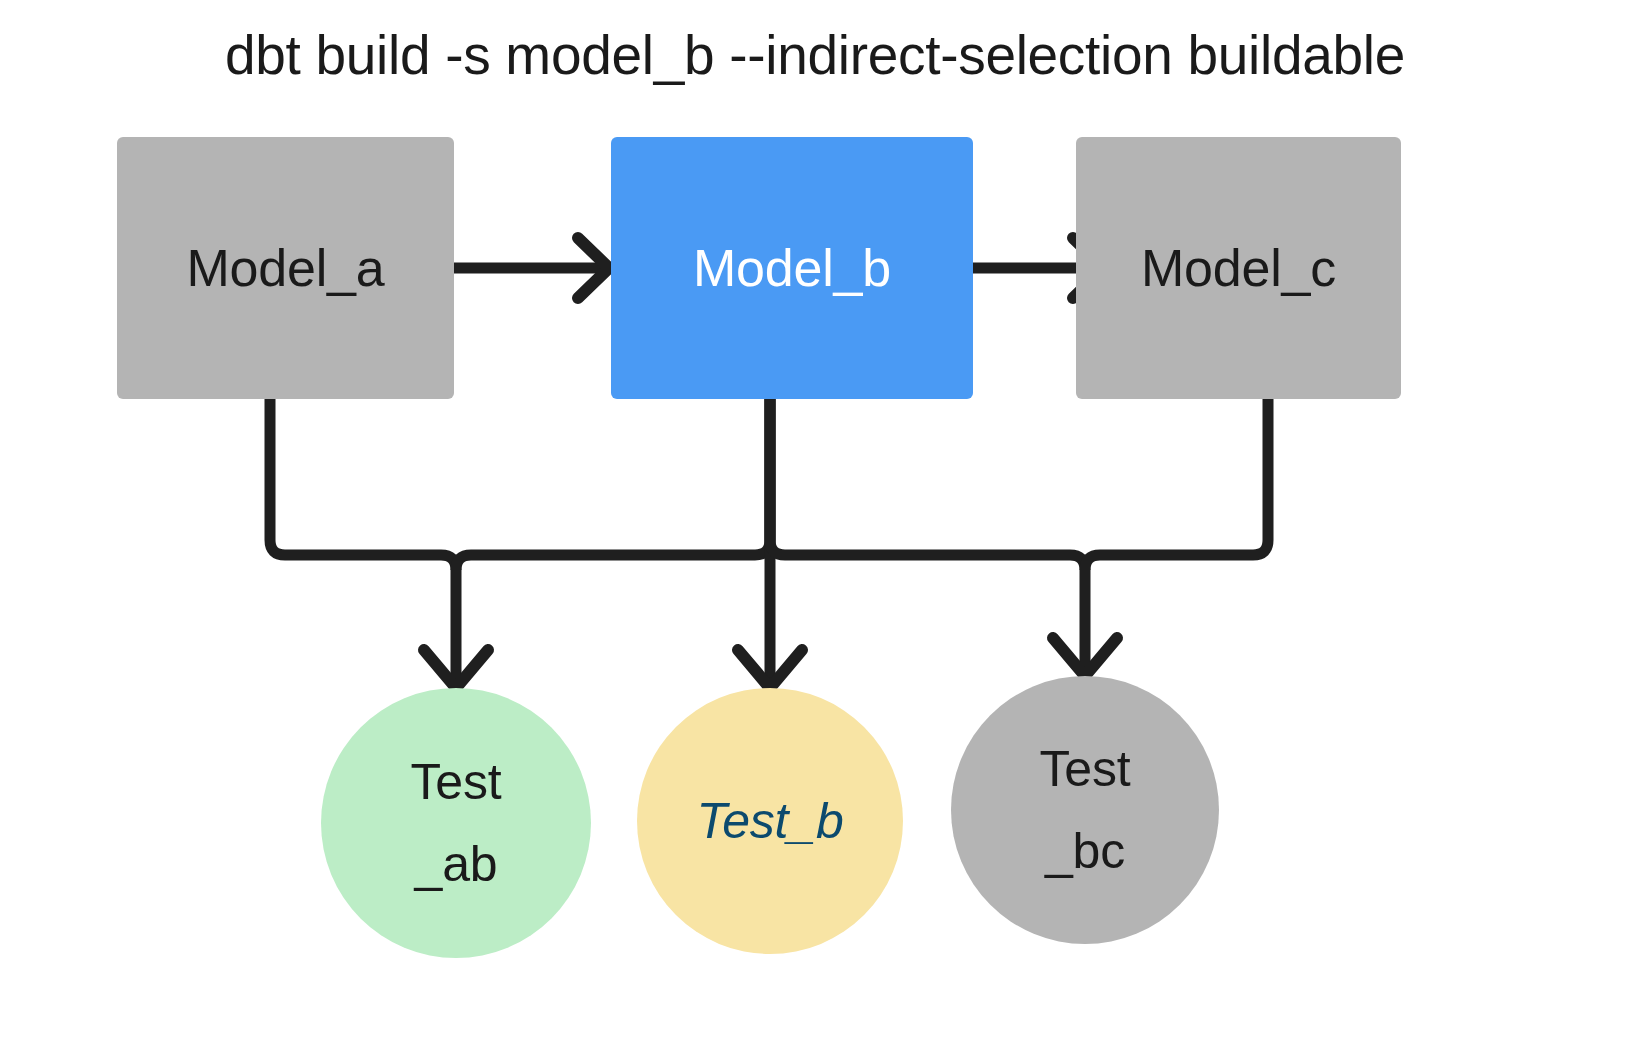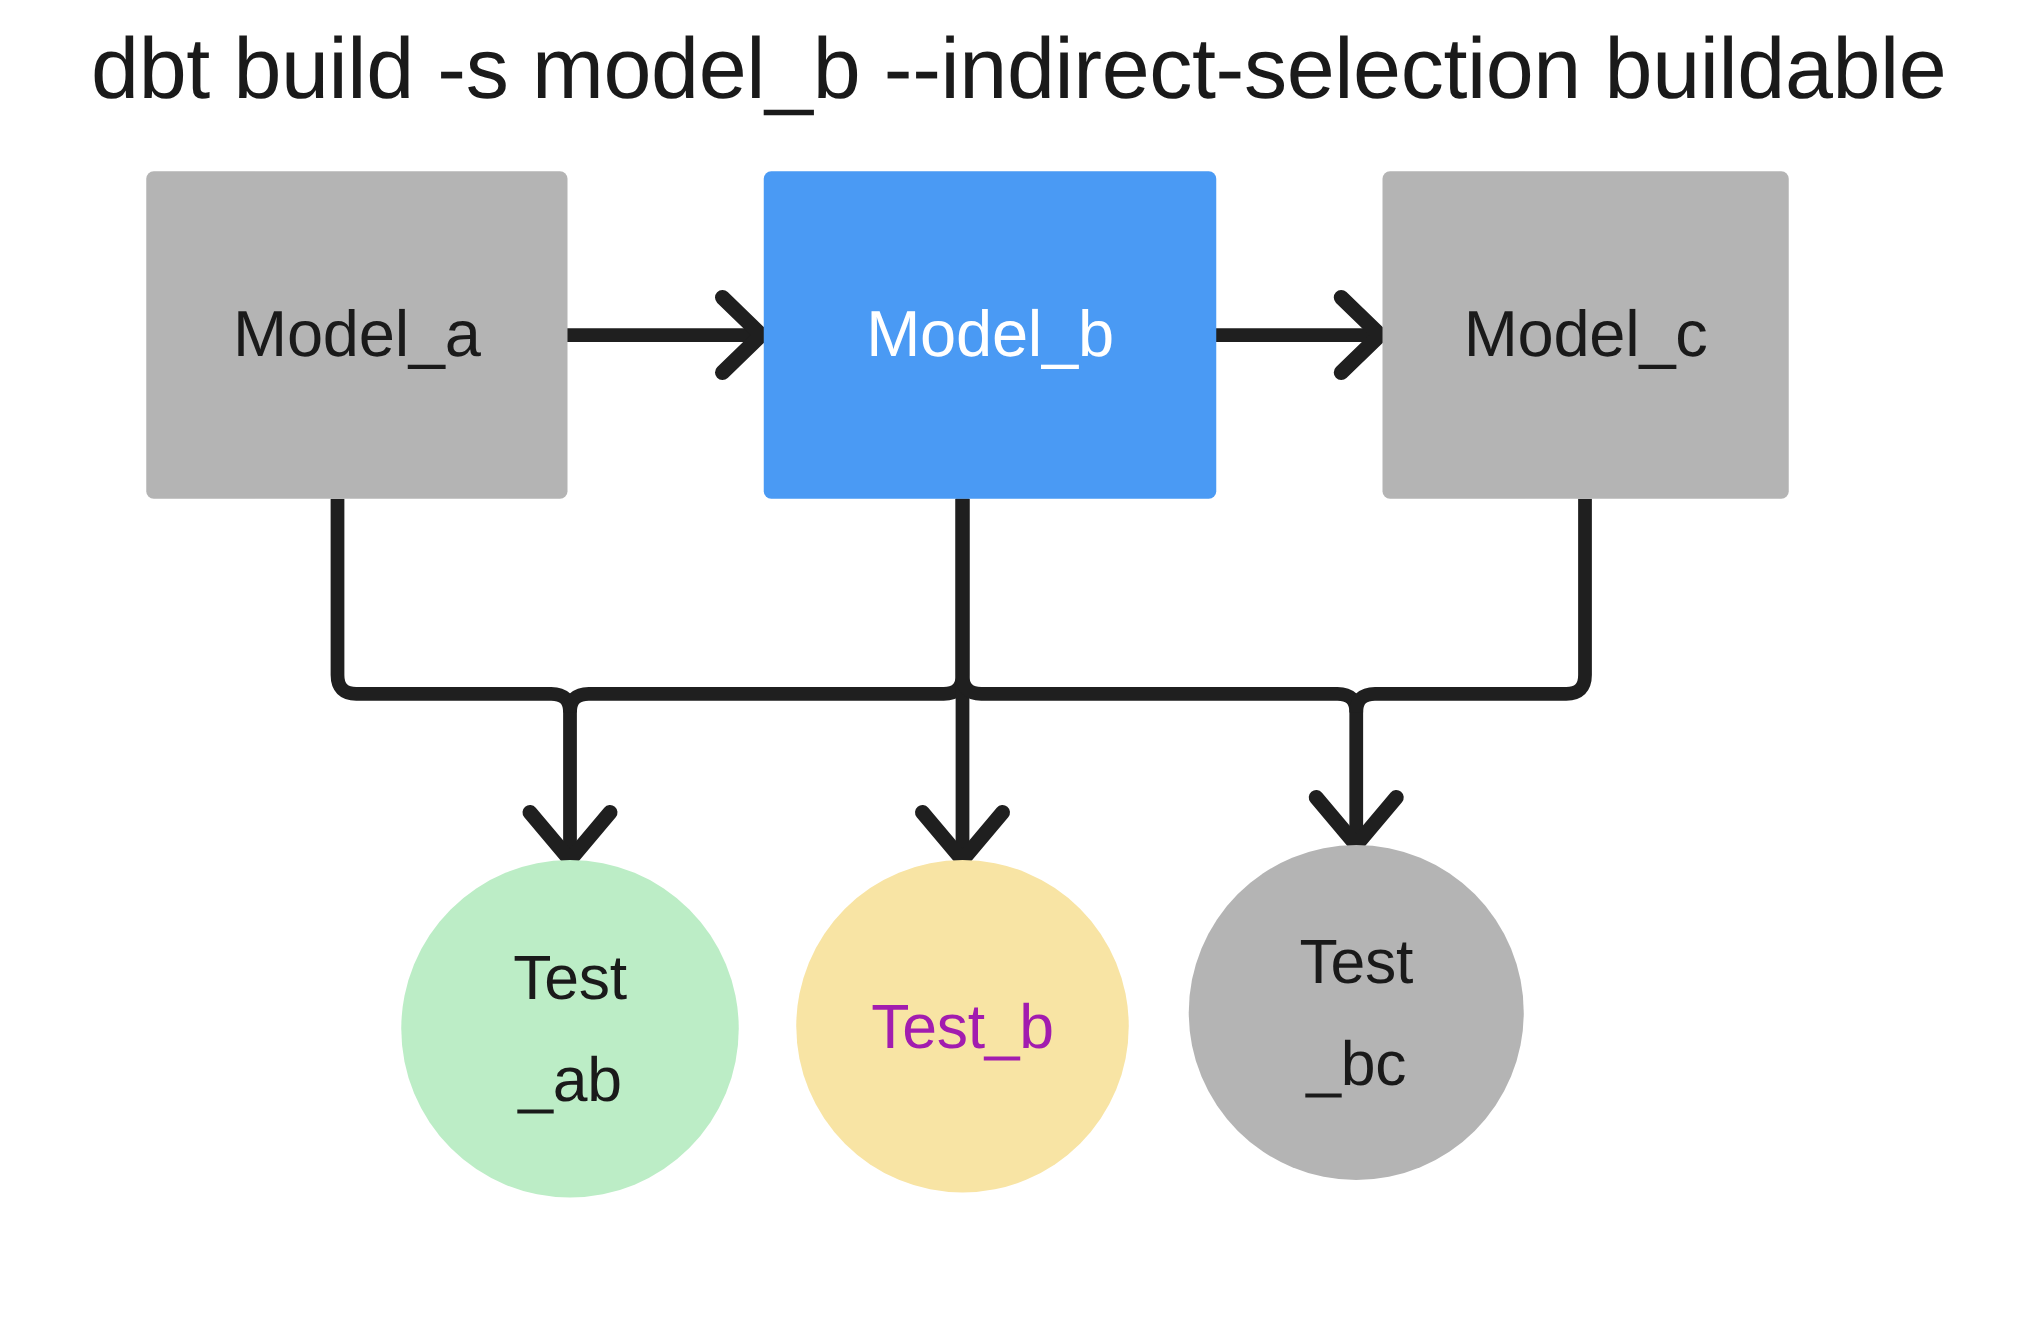--- a/index.html
+++ b/index.html
@@ -28,21 +28,21 @@
     pointer-events: none;
   }
 
   
   .diagram-title {
     position: absolute;
     left: 0;
     top: 22px;
     width: 1630px;
     text-align: center;
-    font-size: 69px;
+    font-size: 55px;
     line-height: 66px;
     color: #1a1a1a;
     letter-spacing: -0.3px;
     white-space: nowrap;
     font-family: "Liberation Sans", sans-serif;
   }
 
   
   .model-node {
     position: absolute;
@@ -54,21 +54,21 @@
   }
   .model-label {
     font-size: 52px;
     line-height: 56px;
     letter-spacing: -0.2px;
     white-space: nowrap;
   }
 
   #model-a { left: 117px; top: 137px; width: 337px; height: 262px; }
   #model-b { left: 611px; top: 137px; width: 362px; height: 262px; }
-  #model-c { left: 1106px; top: 137px; width: 325px; height: 262px; }
+  #model-c { left: 1076px; top: 137px; width: 325px; height: 262px; }
 
   
   .test-node {
     position: absolute;
     border-radius: 50%;
     display: flex;
     flex-direction: column;
     align-items: center;
     justify-content: center;
     box-sizing: border-box;
@@ -138,21 +138,21 @@
 
   <div class="model-node" id="model-c" style="background: rgb(180, 180, 180); color: rgb(26, 26, 26);">
     <span class="model-label">Model_c</span>
   </div>
 
   <div class="test-node" id="test-ab" style="background: rgb(188, 237, 198); color: rgb(26, 26, 26);">
     <span class="test-label">Test</span>
     <span class="test-label">_ab</span>
   </div>
 
-  <div class="test-node" id="test-b" style="background: rgb(248, 228, 164); color: #a21caf;">
+  <div class="test-node" id="test-b" style="background: rgb(248, 228, 164); color: #0c4a6e; font-style: italic;">
     <span class="test-label">Test_b</span>
   </div>
 
   <div class="test-node" id="test-bc" style="background: rgb(180, 180, 180); color: rgb(26, 26, 26);">
     <span class="test-label">Test</span>
     <span class="test-label">_bc</span>
   </div>
 
 </div>
 

